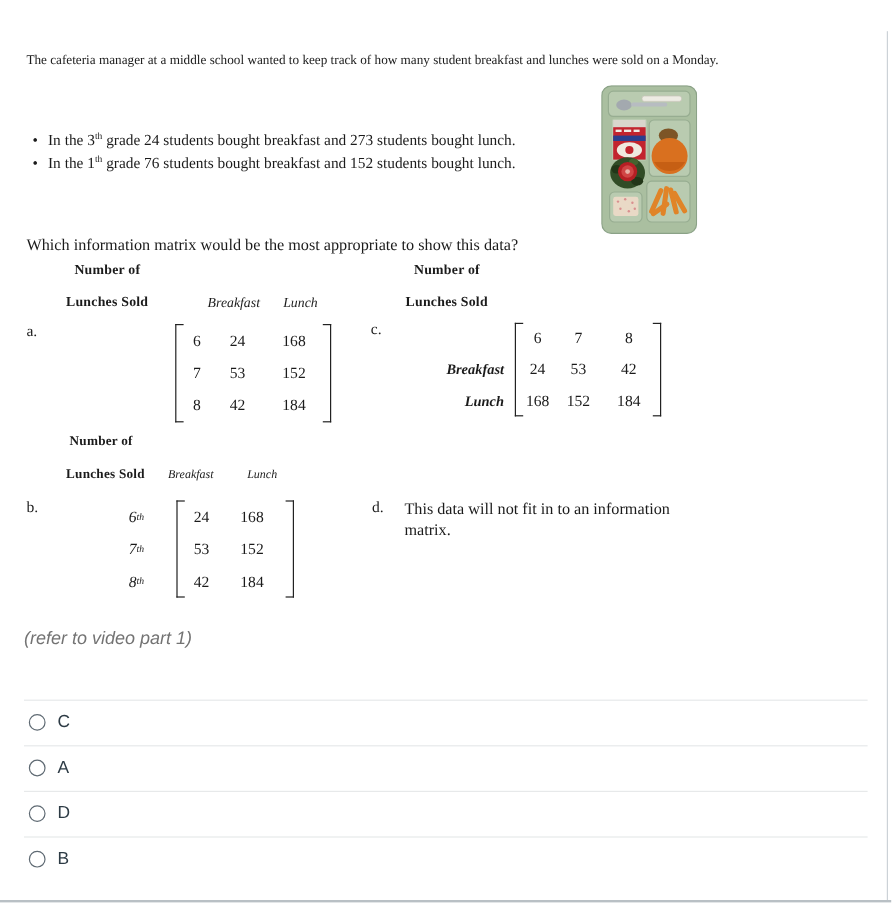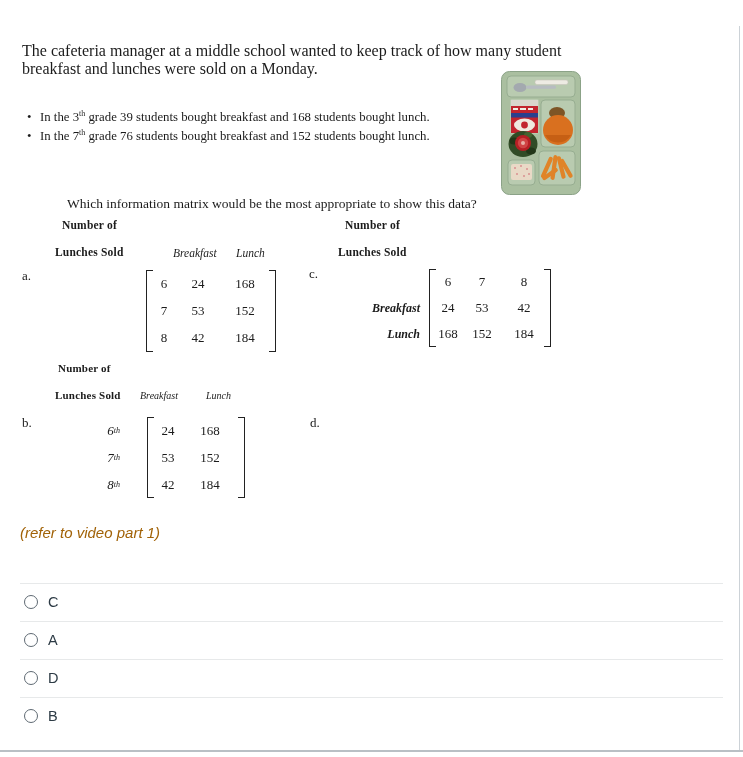--- a/index.html
+++ b/index.html
@@ -4,21 +4,21 @@
 <style>
   html,body { margin:0; padding:0; background:#fff; }
   .page {
     position:relative; width:743px; height:757px; background:#fff;
     font-family:"Liberation Serif", serif; color:#1b1b1b; overflow:hidden;
   }
   .abs { position:absolute; }
   .vborder { position:absolute; left:739px; top:26px; width:1px; height:724px; background:#ccd2d7; }
   .hborder { position:absolute; left:0; top:750px; width:743px; height:2px; background:#b9c0c5; }
 
-  .para { font-size:16px; line-height:17.5px; width:592px; }
+  .para { font-size:11px; line-height:17.5px; width:592px; }
   .bullets { font-size:12.8px; line-height:18.5px; }
   .bullet-row { white-space:nowrap; }
   .bullet-row::before { content:"\2022"; display:inline-block; width:13px; }
   sup { font-size:0.62em; vertical-align:super; line-height:0; }
   .q { font-size:13.5px; white-space:nowrap; }
 
   .hdr  { font-weight:bold; font-size:11.5px; letter-spacing:0.2px; white-space:nowrap; }
   .hdr-sm { font-weight:bold; font-size:11px; letter-spacing:0.2px; white-space:nowrap; }
   .colhdr { font-style:italic; font-size:11.5px; white-space:nowrap; }
   .colhdr-sm { font-style:italic; font-size:10px; white-space:nowrap; }
@@ -31,42 +31,42 @@
   .mgrid { display:grid; grid-auto-rows:1fr; height:100%; }
   .mcell { display:flex; align-items:center; justify-content:center; font-size:13px; }
 
   .c-rowlbl { font-style:italic; font-weight:bold; font-size:12px; width:90px; text-align:right; white-space:nowrap; }
   .b-rowlbls { display:flex; flex-direction:column; width:40px; }
   .b-rowlbl { height:27px; display:flex; align-items:center; justify-content:flex-end;
               font-size:13px; font-style:italic; }
   .d-text { font-size:13.5px; line-height:17.5px; width:252px; }
 
   .note { font-family:"Liberation Sans", sans-serif; font-style:italic; font-weight:500;
-          font-size:15px; color:#a16207; }
+          font-size:15px; color:#737373; }
 
   .answers { position:absolute; left:0; top:583px; width:743px;
              font-family:"Liberation Sans", sans-serif; }
   .ans-row { position:relative; height:38px; display:flex; align-items:center;
              padding-left:24px; cursor:pointer; }
   .ans-row::before { content:""; position:absolute; top:0; left:20px; right:20px;
                      height:1px; background:#e7e9ea; }
   .radio { width:14px; height:14px; border:1.5px solid #5f6a73; border-radius:50%;
            background:#fff; box-sizing:border-box; margin-right:10px; flex:none; }
   .ans-label { font-size:14.5px; color:#2d3b45; }
 </style>
 </head>
 <body>
 
 <div class="page">
 
   <div class="abs para" style="left:22px; top:42px;">The cafeteria manager at a middle school wanted to keep track of how many student breakfast and lunches were sold on a Monday.</div>
 
   <div class="abs bullets" style="left:27px; top:108px;">
-    <div class="bullet-row"><span>In the 3</span><sup>th</sup><span> grade 39 students bought breakfast and 168 students bought lunch.</span></div>
-    <div class="bullet-row"><span>In the 7</span><sup>th</sup><span> grade 76 students bought breakfast and 152 students bought lunch.</span></div>
+    <div class="bullet-row"><span>In the 3</span><sup>th</sup><span> grade 24 students bought breakfast and 273 students bought lunch.</span></div>
+    <div class="bullet-row"><span>In the 1</span><sup>th</sup><span> grade 76 students bought breakfast and 152 students bought lunch.</span></div>
   </div>
 
   <div class="abs" style="left:501px; top:71px; width:80px; height:124px;">
     <svg width="80" height="124" viewBox="0 0 80 124">
       <rect x="0.5" y="0.5" width="79" height="123" rx="8" fill="#aabfa0" stroke="#8ba287"></rect>
 
       <rect x="6" y="5" width="68" height="21" rx="4" fill="#b9cbb0" stroke="#97ad91"></rect>
       <rect x="34" y="9" width="33" height="4.5" rx="2" fill="#edebe3" stroke="#c8c4ba" stroke-width="0.6"></rect>
       <ellipse cx="19" cy="16.5" rx="6.5" ry="4.5" fill="#a3a9af"></ellipse>
       <rect x="25" y="14.5" width="30" height="3.2" rx="1.5" fill="#b7bcc1"></rect>
@@ -110,21 +110,21 @@
         <circle cx="14" cy="97" r="1"></circle>
           <circle cx="20" cy="95" r="1"></circle>
         <circle cx="26" cy="98" r="1"></circle>
           <circle cx="16" cy="103" r="1"></circle>
         <circle cx="23" cy="105" r="1"></circle>
           <circle cx="28" cy="103" r="1"></circle>
       </g>
     </svg>
   </div>
 
-  <div class="abs q" style="left:22px; top:196px;margin-left:45px;">Which information matrix would be the most appropriate to show this data?</div>
+  <div class="abs q" style="left:22px; top:196px;">Which information matrix would be the most appropriate to show this data?</div>
 
   <div class="abs hdr" style="left:62px; top:219px;">Number of</div>
   <div class="abs hdr" style="left:55px; top:246px;">Lunches Sold</div>
   <div class="abs colhdr" style="left:173px; top:247px;">Breakfast</div>
   <div class="abs colhdr" style="left:236px; top:247px;">Lunch</div>
   <div class="abs optlbl" style="left:22px; top:268px;">a.</div>
   <div class="matrix" style="left:146px; top:270px; height:82px;">
     <div class="br br-l"></div>
     <div class="mgrid" style="grid-template-columns:22px 46px 48px;">
       <span class="mcell">6</span>
@@ -187,20 +187,21 @@
       <span class="mcell">168</span>
       <span class="mcell">53</span>
       <span class="mcell">152</span>
       <span class="mcell">42</span>
       <span class="mcell">184</span>
     </div>
     <div class="br br-r"></div>
   </div>
 
   <div class="abs optlbl" style="left:310px; top:415px;">d.</div>
+  <div class="abs d-text" style="left:337px; top:415px;">This data will not fit in to an information matrix.</div>
 
   <div class="abs note" style="left:20px; top:524px;">(refer to video part 1)</div>
 
   <div class="answers">
     <div class="ans-row">
       <span class="radio"></span>
       <span class="ans-label">C</span>
     </div>
     <div class="ans-row">
       <span class="radio"></span>

